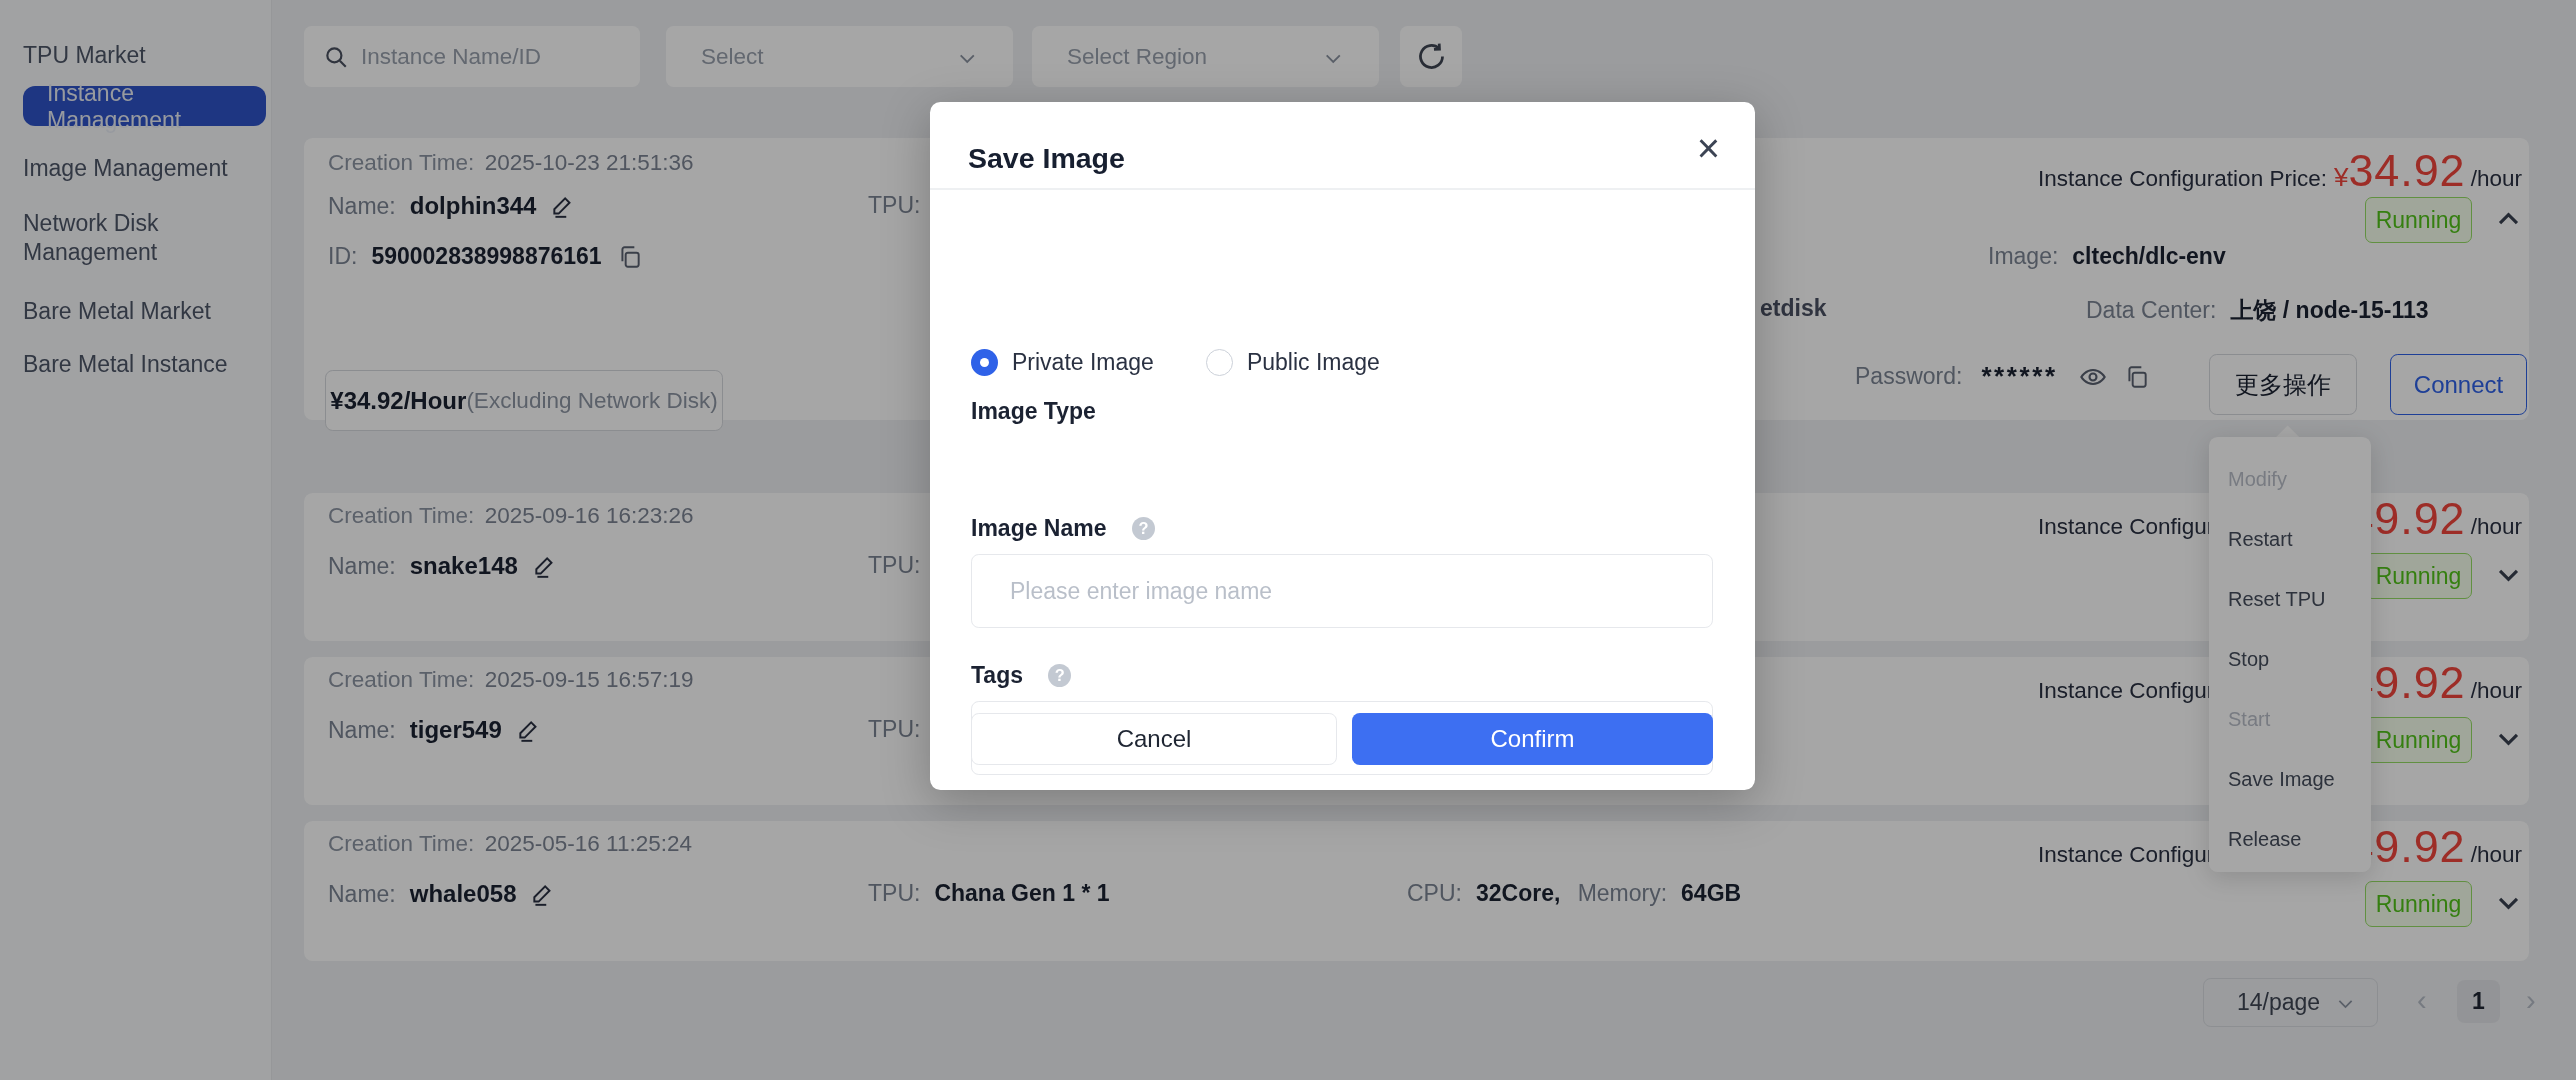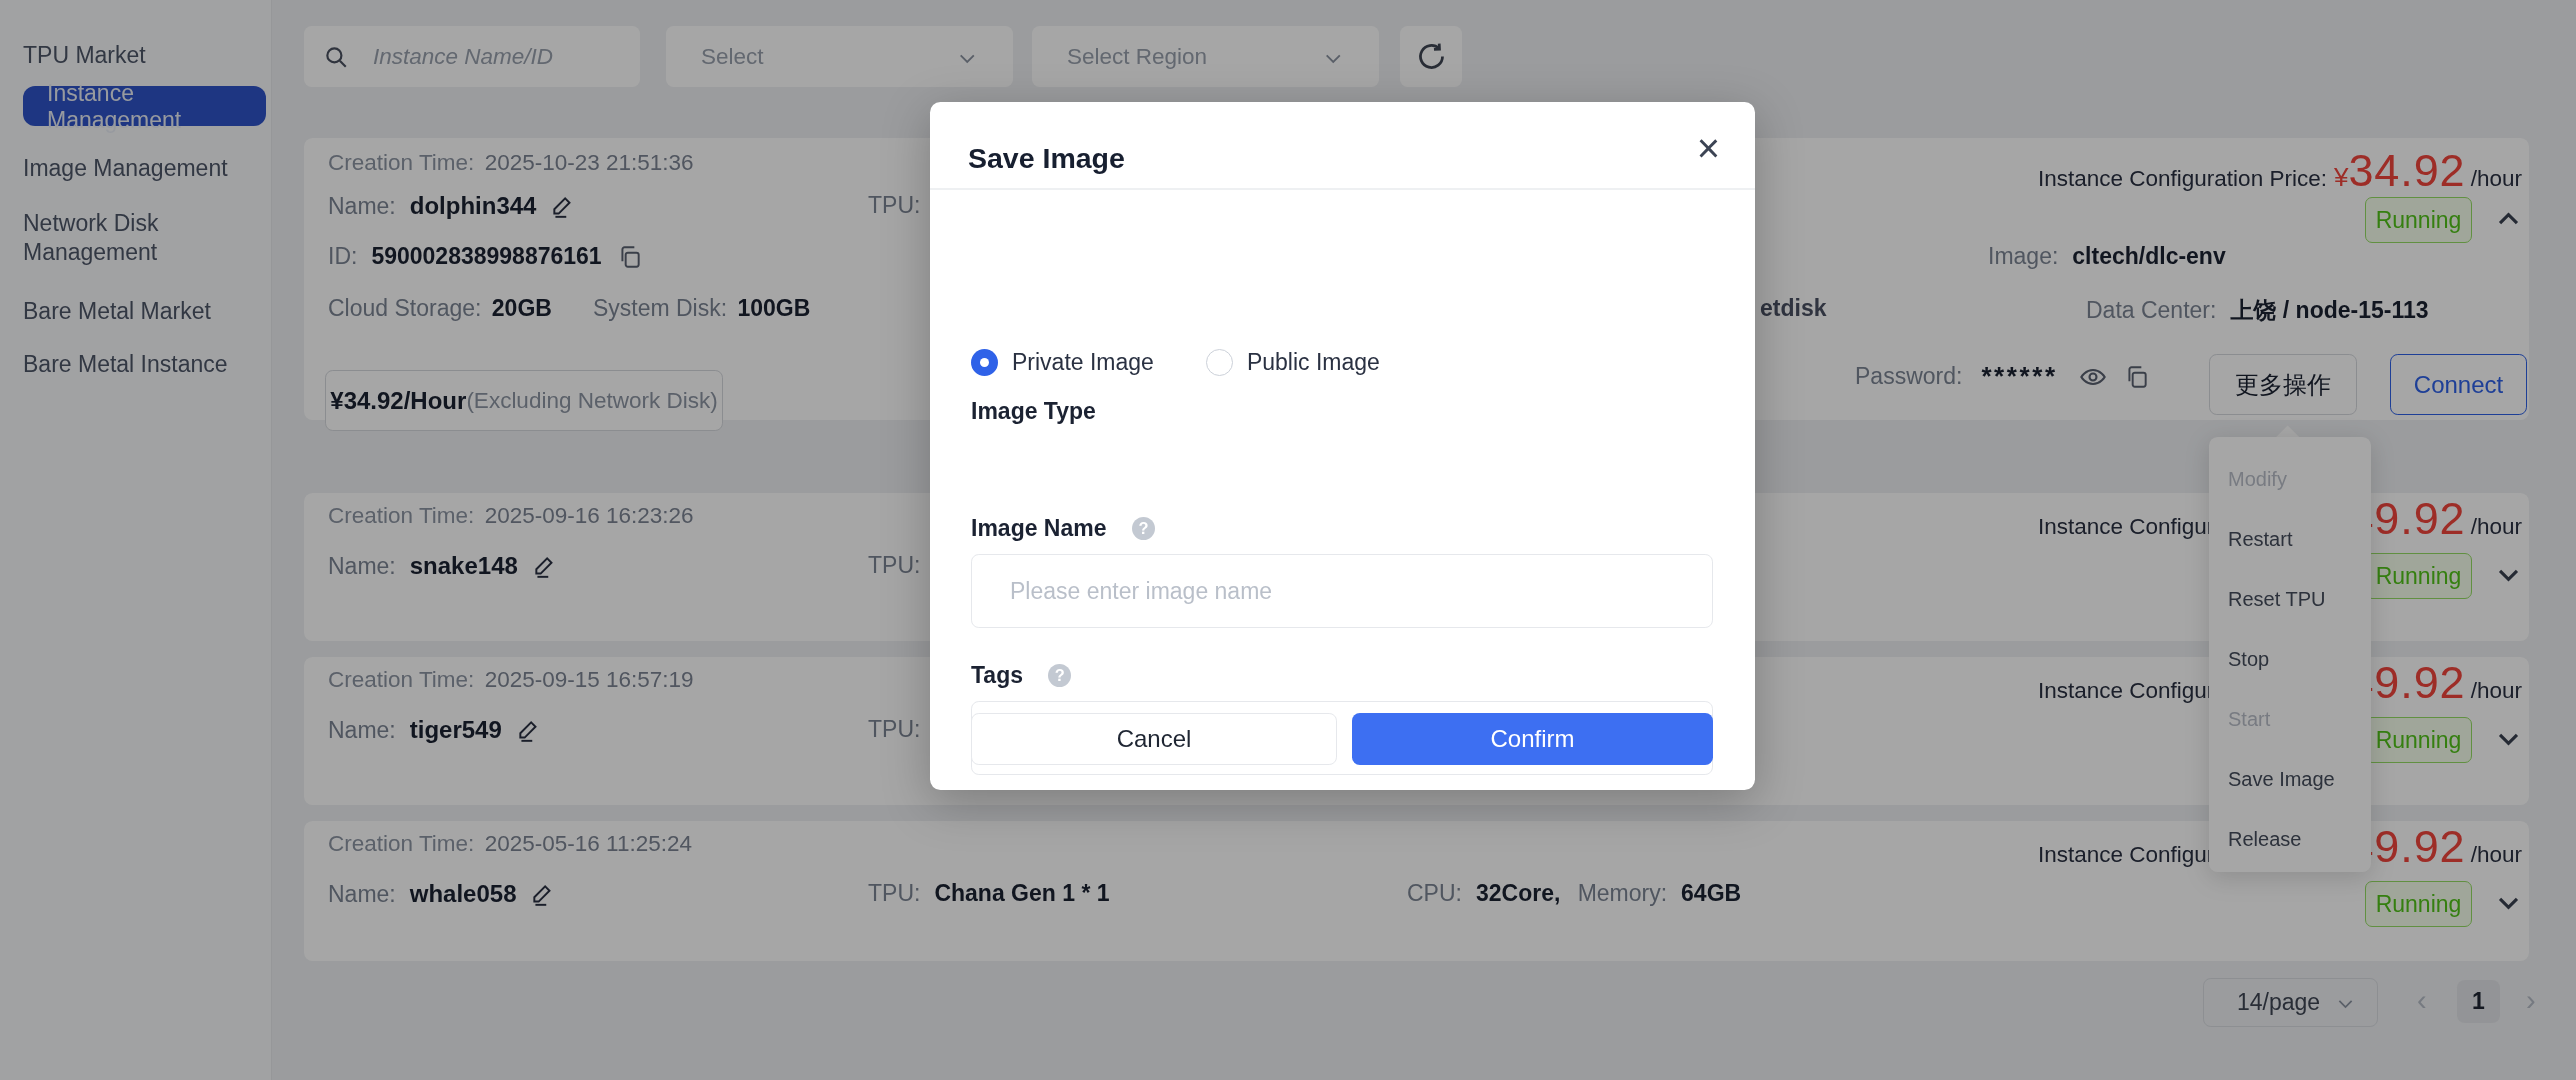--- a/index.html
+++ b/index.html
@@ -103,21 +103,21 @@
   <div class="side-item" style="top:350px;">Bare Metal Instance</div>
 </div>
 
 <div class="toolbar-box" style="left:304px; width:336px; display:flex; align-items:center; padding-left:19px;">
   <span class="icon">
     <svg width="26" height="26" viewBox="0 0 24 24" fill="none" stroke="#4a5160" stroke-width="2">
       <circle cx="10.5" cy="10.5" r="6.5"></circle>
         <line x1="15.5" y1="15.5" x2="21" y2="21"></line>
     </svg>
   </span>
-  <span class="ph-text" style="margin-left:24px;font-style:italic;">Instance Name/ID</span>
+  <span class="ph-text" style="margin-left:12px;">Instance Name/ID</span>
 </div>
 
 <div class="toolbar-box" style="left:666px; width:347px; padding-left:35px; display:flex; align-items:center;">
   <span class="ph-text">Select</span>
   <span class="icon sel-chevron" style="left:290px;">
     <svg width="22.5" height="22.5" viewBox="0 0 24 24" fill="none" stroke="#8a92a0" stroke-width="2">
       <polyline points="5,9 12,16 19,9"></polyline>
     </svg>
   </span>
 </div>
@@ -182,26 +182,20 @@
         <rect x="8" y="8" width="12" height="13" rx="2"></rect>
         <path d="M5 16V5a2 2 0 0 1 2-2h9"></path>
       </svg>
     </span>
   </div>
   <div class="row-line" style="left:1684px; top:105px;">
     <span class="lab">Image:</span>
     <span class="val" style="margin-left:14px;">cltech/dlc-env</span>
   </div>
 
-  <div class="row-line" style="left:24px; top:157px;">
-    <span class="lab">Cloud Storage:</span>
-    <span class="val" style="margin-left:10.4px;">20GB</span>
-    <span class="lab" style="margin-left:41px;">System Disk:</span>
-    <span class="val" style="margin-left:10.4px;">100GB</span>
-  </div>
   <div class="row-line" style="left:1456px; top:157px;">
     <span class="val" style="color:#4a5163;">etdisk</span>
   </div>
   <div class="row-line" style="left:1782px; top:157px;">
     <span class="lab">Data Center:</span>
     <span class="val" style="margin-left:14px;">上饶 / node-15-113</span>
   </div>
 
   <div class="ghost-btn" style="left:21px; top:216px; width:398px; height:61px; cursor:default;margin-top:16px;">
     <span class="val" style="font-size:24px;">¥34.92/Hour</span>

